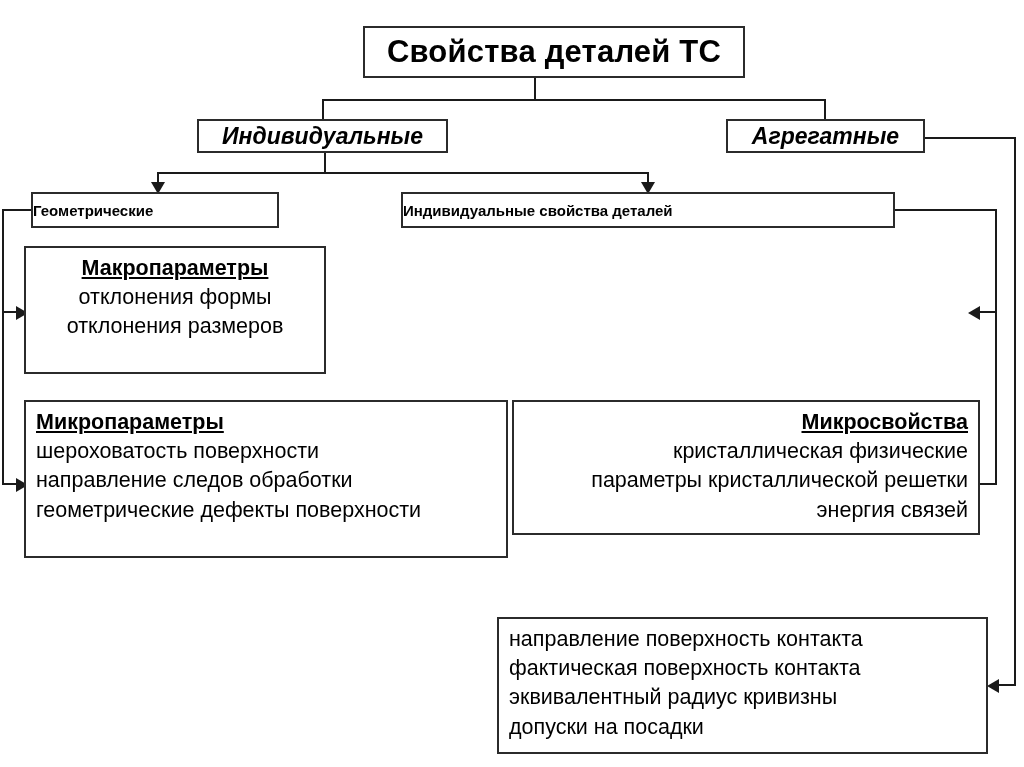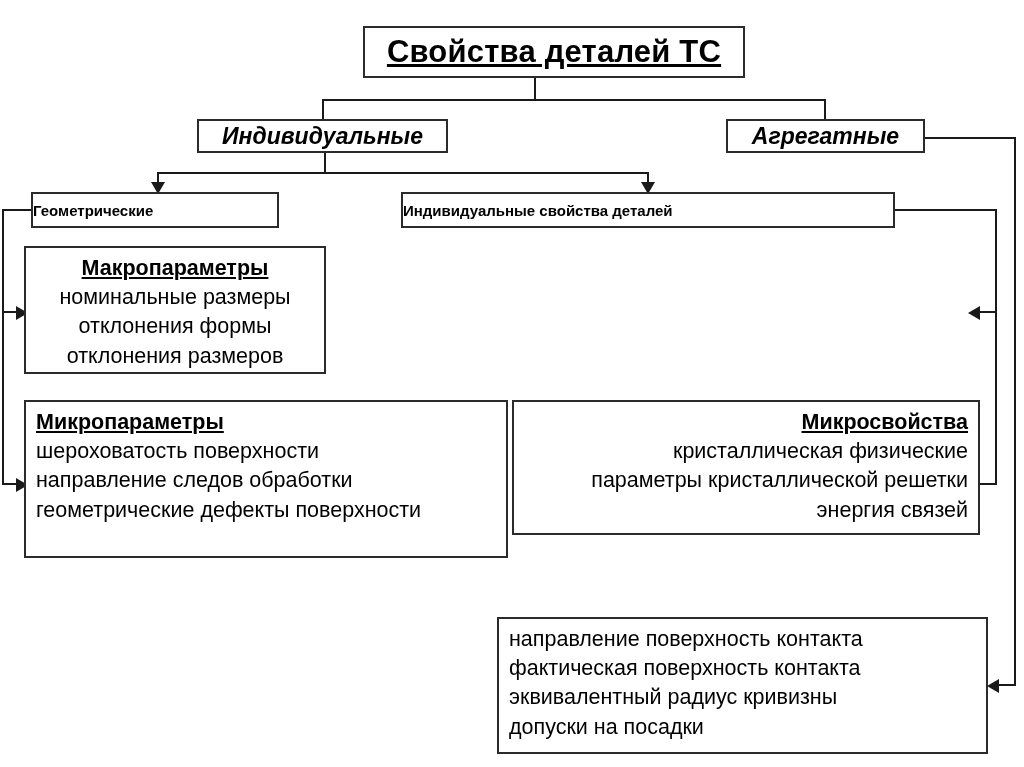--- a/index.html
+++ b/index.html
@@ -26,21 +26,20 @@
     z-index: 3;
   }
 
   .title-node {
     display: flex;
     align-items: center;
     justify-content: center;
     font-weight: bold;
     font-size: 31px;
     letter-spacing: .2px;
-    text-decoration: underline;
   }
   .lvl2-node {
     display: flex;
     align-items: center;
     justify-content: center;
     font-weight: bold;
     font-style: italic;
     font-size: 23px;
   }
   .lvl3-node {
@@ -149,21 +148,20 @@
   <div class="node lvl3-node" style="left:31px; top:192px; width:248px; height:36px;">
     <span>Геометрические</span>
   </div>
 
   <div class="node lvl3-node" style="left:401px; top:192px; width:494px; height:36px;">
     <span>Индивидуальные свойства деталей</span>
   </div>
 
   <div class="node list-node align-left" style="left:24px; top:246px; width:302px; height:128px;text-align:center;">
     <span class="hdr">Макропараметры</span>
-    <span class="ln">номинальные размеры</span>
     <span class="ln">отклонения формы</span>
     <span class="ln">отклонения размеров</span>
   </div>
 
 
   <div class="node list-node align-left" style="left:24px; top:400px; width:484px; height:158px;">
     <span class="hdr">Микропараметры</span>
     <span class="ln">шероховатость поверхности</span>
     <span class="ln">направление следов обработки</span>
     <span class="ln">геометрические дефекты поверхности</span>

